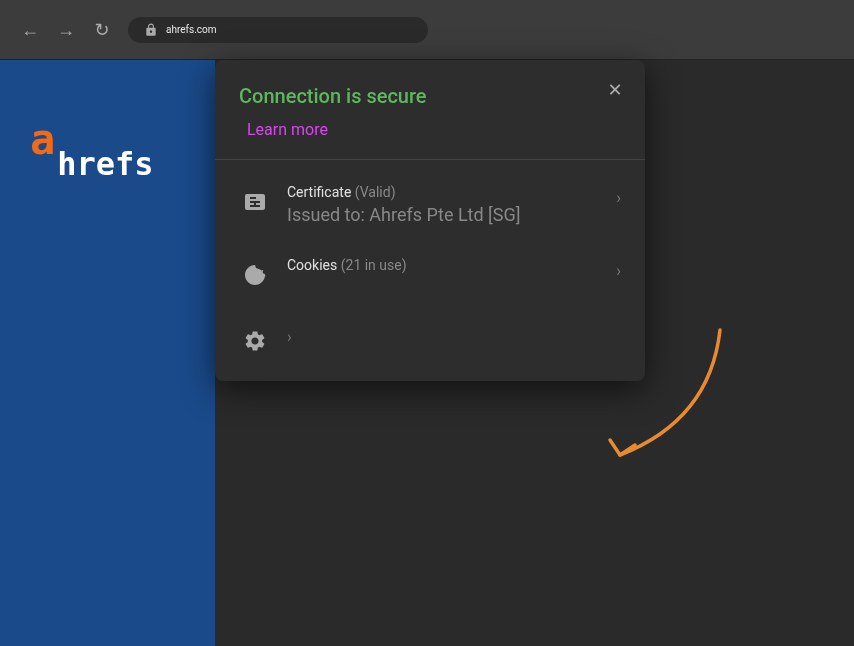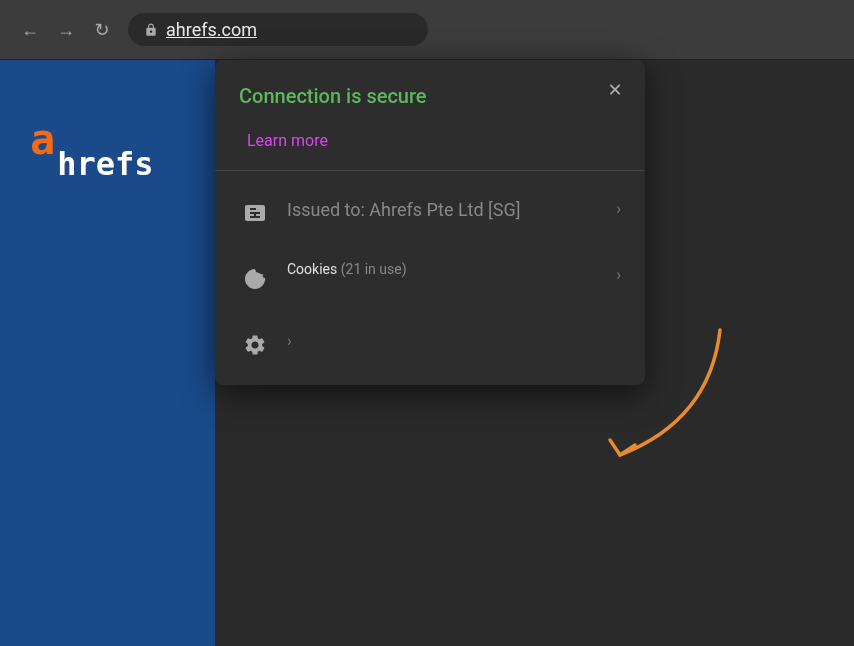--- a/index.html
+++ b/index.html
@@ -43,22 +43,21 @@
 
     .address-bar {
       background: #2a2a2a;
       border-radius: 20px;
       padding: 6px 16px;
       display: flex;
       align-items: center;
       gap: 8px;
       flex: 0 0 300px;
       color: #e8e8e8;
-      font-size: 18px;
-      text-decoration: underline;
+      font-size: 10px;
     }
 
     .lock-icon-small {
       width: 14px;
       height: 14px;
       color: #aaa;
     }
 
     
     .main-area {
@@ -131,21 +130,21 @@
       cursor: pointer;
       border-radius: 50%;
       border: none;
       background: none;
     }
 
     .secure-title {
       color: #5cb85c;
       font-size: 20px;
       font-weight: 500;
-      margin-bottom: 23px;
+      margin-bottom: 12px;
     }
 
     .secure-description {
       color: #d0d0d0;
       font-size: 14px;
       line-height: 1.5;
       margin-bottom: 14px;
     }
 
     .learn-more-link {
@@ -272,20 +271,24 @@
 
     <div class="popup-body">
 
       <div class="popup-item">
         <div class="item-icon">
           <svg viewBox="0 0 24 24">
             <path d="M20 4H4c-1.1 0-2 .9-2 2v12c0 1.1.9 2 2 2h16c1.1 0 2-.9 2-2V6c0-1.1-.9-2-2-2zm-9 3h2v2h-2V7zm0 4h2v6h-2v-6zM7 7h4v2H7V7zm0 4h4v2H7v-2zm0 4h4v2H7v-2zm10 2h-4v-2h4v2zm0-4h-4v-2h4v2z"></path>
           </svg>
         </div>
         <div class="item-content">
+          <div class="item-title">
+            <span>Certificate</span>
+            <span class="item-title-muted"> <span>(Valid)</span></span>
+          </div>
           <div class="item-subtitle">Issued to: Ahrefs Pte Ltd [SG]</div>
         </div>
         <div class="item-chevron">›</div>
       </div>
 
       <div class="popup-item">
         <div class="item-icon">
           <svg viewBox="0 0 24 24">
             <path d="M21.95 10.99c-1.06.08-2.04-.64-2.26-1.69-.18-.86.22-1.67.8-2.23-.48-.07-.98-.07-1.49.07-1.93.54-3.07 2.53-2.53 4.47.54 1.93 2.53 3.07 4.47 2.53.65-.18 1.19-.54 1.61-1.01-.21-.36-.41-.73-.6-1.14zM11 9c0-.55-.45-1-1-1s-1 .45-1 1 .45 1 1 1 1-.45 1-1zm-3 5c-.55 0-1 .45-1 1s.45 1 1 1 1-.45 1-1-.45-1-1-1zm2 3c-.55 0-1 .45-1 1s.45 1 1 1 1-.45 1-1-.45-1-1-1zm8-2c-.55 0-1 .45-1 1s.45 1 1 1 1-.45 1-1-.45-1-1-1zM12 2C6.48 2 2 6.48 2 12s4.48 10 10 10 10-4.48 10-10c0-.34-.02-.67-.05-1-.43.31-.93.5-1.47.5-1.38 0-2.5-1.12-2.5-2.5 0-.55.18-1.06.48-1.47C17.45 6.82 14.87 5 12 5c-3.87 0-7 3.13-7 7s3.13 7 7 7c2.76 0 5.15-1.6 6.34-3.94.04-.12.08-.24.1-.37-.83.2-1.7.07-2.44-.37z"></path>
           </svg>

